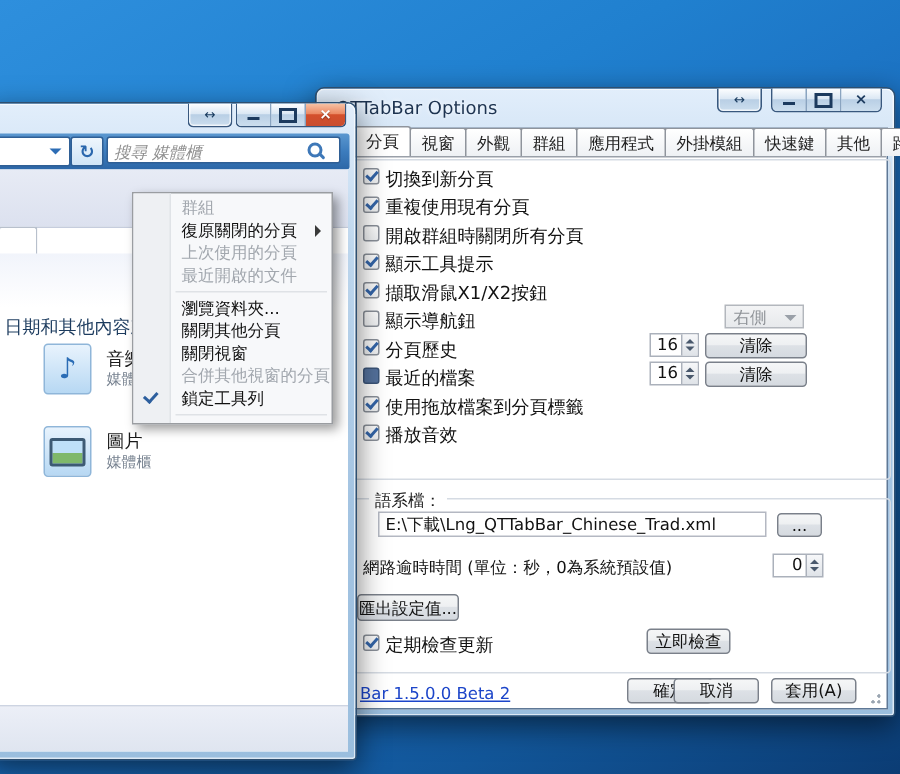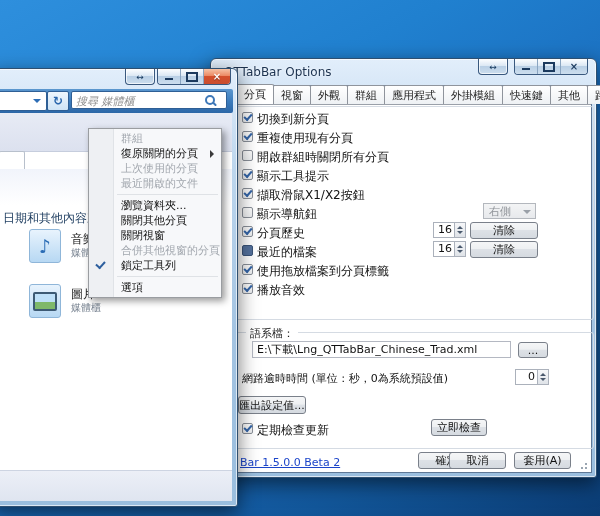--- a/index.html
+++ b/index.html
@@ -296,16 +296,15 @@
       <div class="menu-item"><span>復原關閉的分頁</span><span class="menu-sub"></span></div>
       <div class="menu-item disabled"><span>上次使用的分頁</span></div>
       <div class="menu-item disabled"><span>最近開啟的文件</span></div>
       <div class="menu-sep"></div>
       <div class="menu-item"><span>瀏覽資料夾...</span></div>
       <div class="menu-item"><span>關閉其他分頁</span></div>
       <div class="menu-item"><span>關閉視窗</span></div>
       <div class="menu-item disabled"><span>合併其他視窗的分頁</span></div>
       <div class="menu-item"><span class="menu-check"></span><span>鎖定工具列</span></div>
       <div class="menu-sep"></div>
-      <div class="menu-item"><span>選項</span></div>
     </div>
 
 </div>
 
 </body></html>

